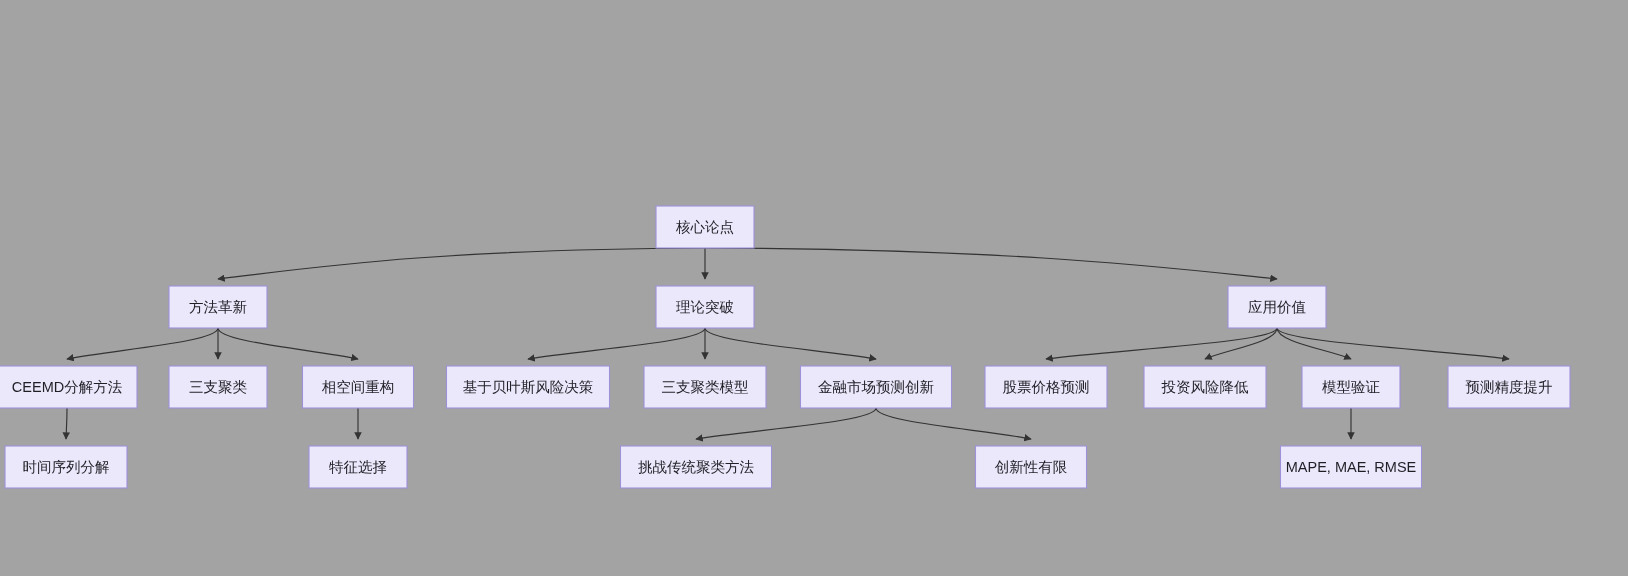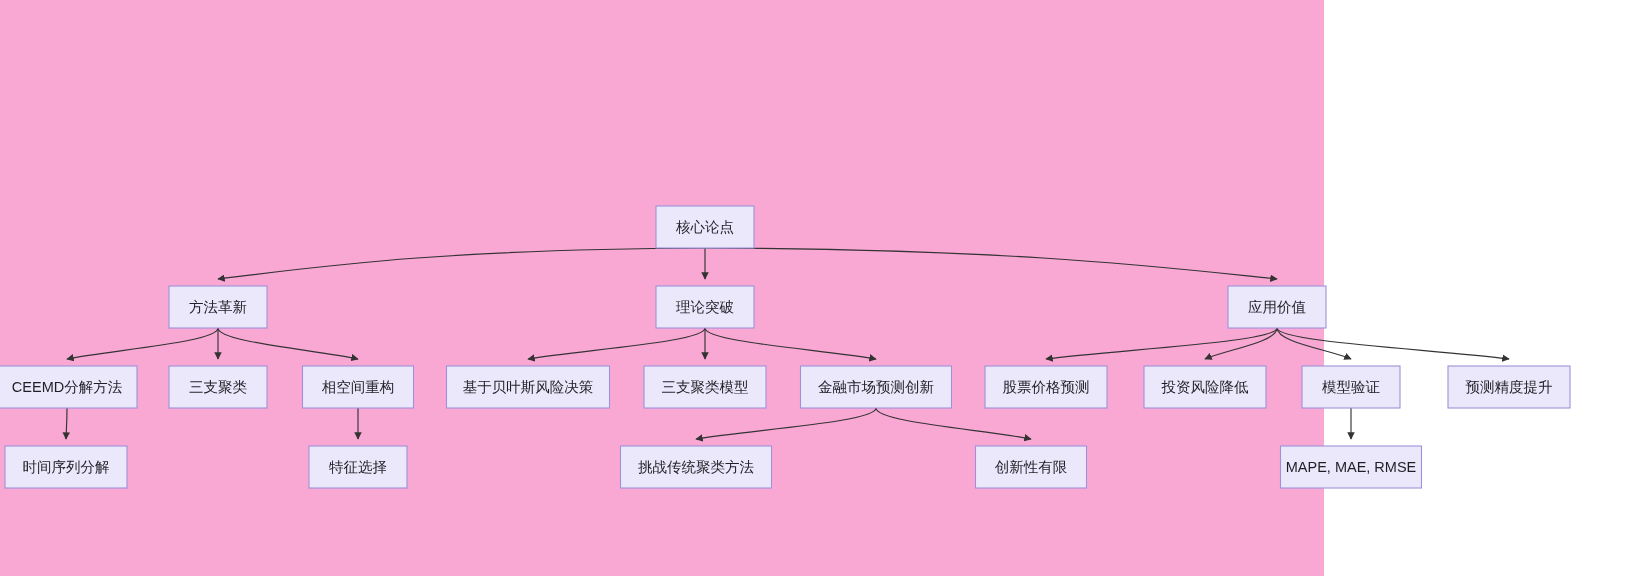--- a/index.html
+++ b/index.html
@@ -8,23 +8,23 @@
     background: #ffffff;
   }
   body {
     width: 1628px;
     height: 576px;
     font-family: "Liberation Sans", "DejaVu Sans", sans-serif;
     overflow: hidden;
   }
   #diagram-root {
     position: relative;
-    width: 1324px;
+    width: 1628px;
     height: 576px;
-    background: #f9a8d4;
+    background: #a3a3a3;
     text-align: right;
   }
   svg#flow-svg {
     position: absolute;
     top: 0;
     left: 0;
     width: 1628px;
     height: 576px;
     display: block;
   }

